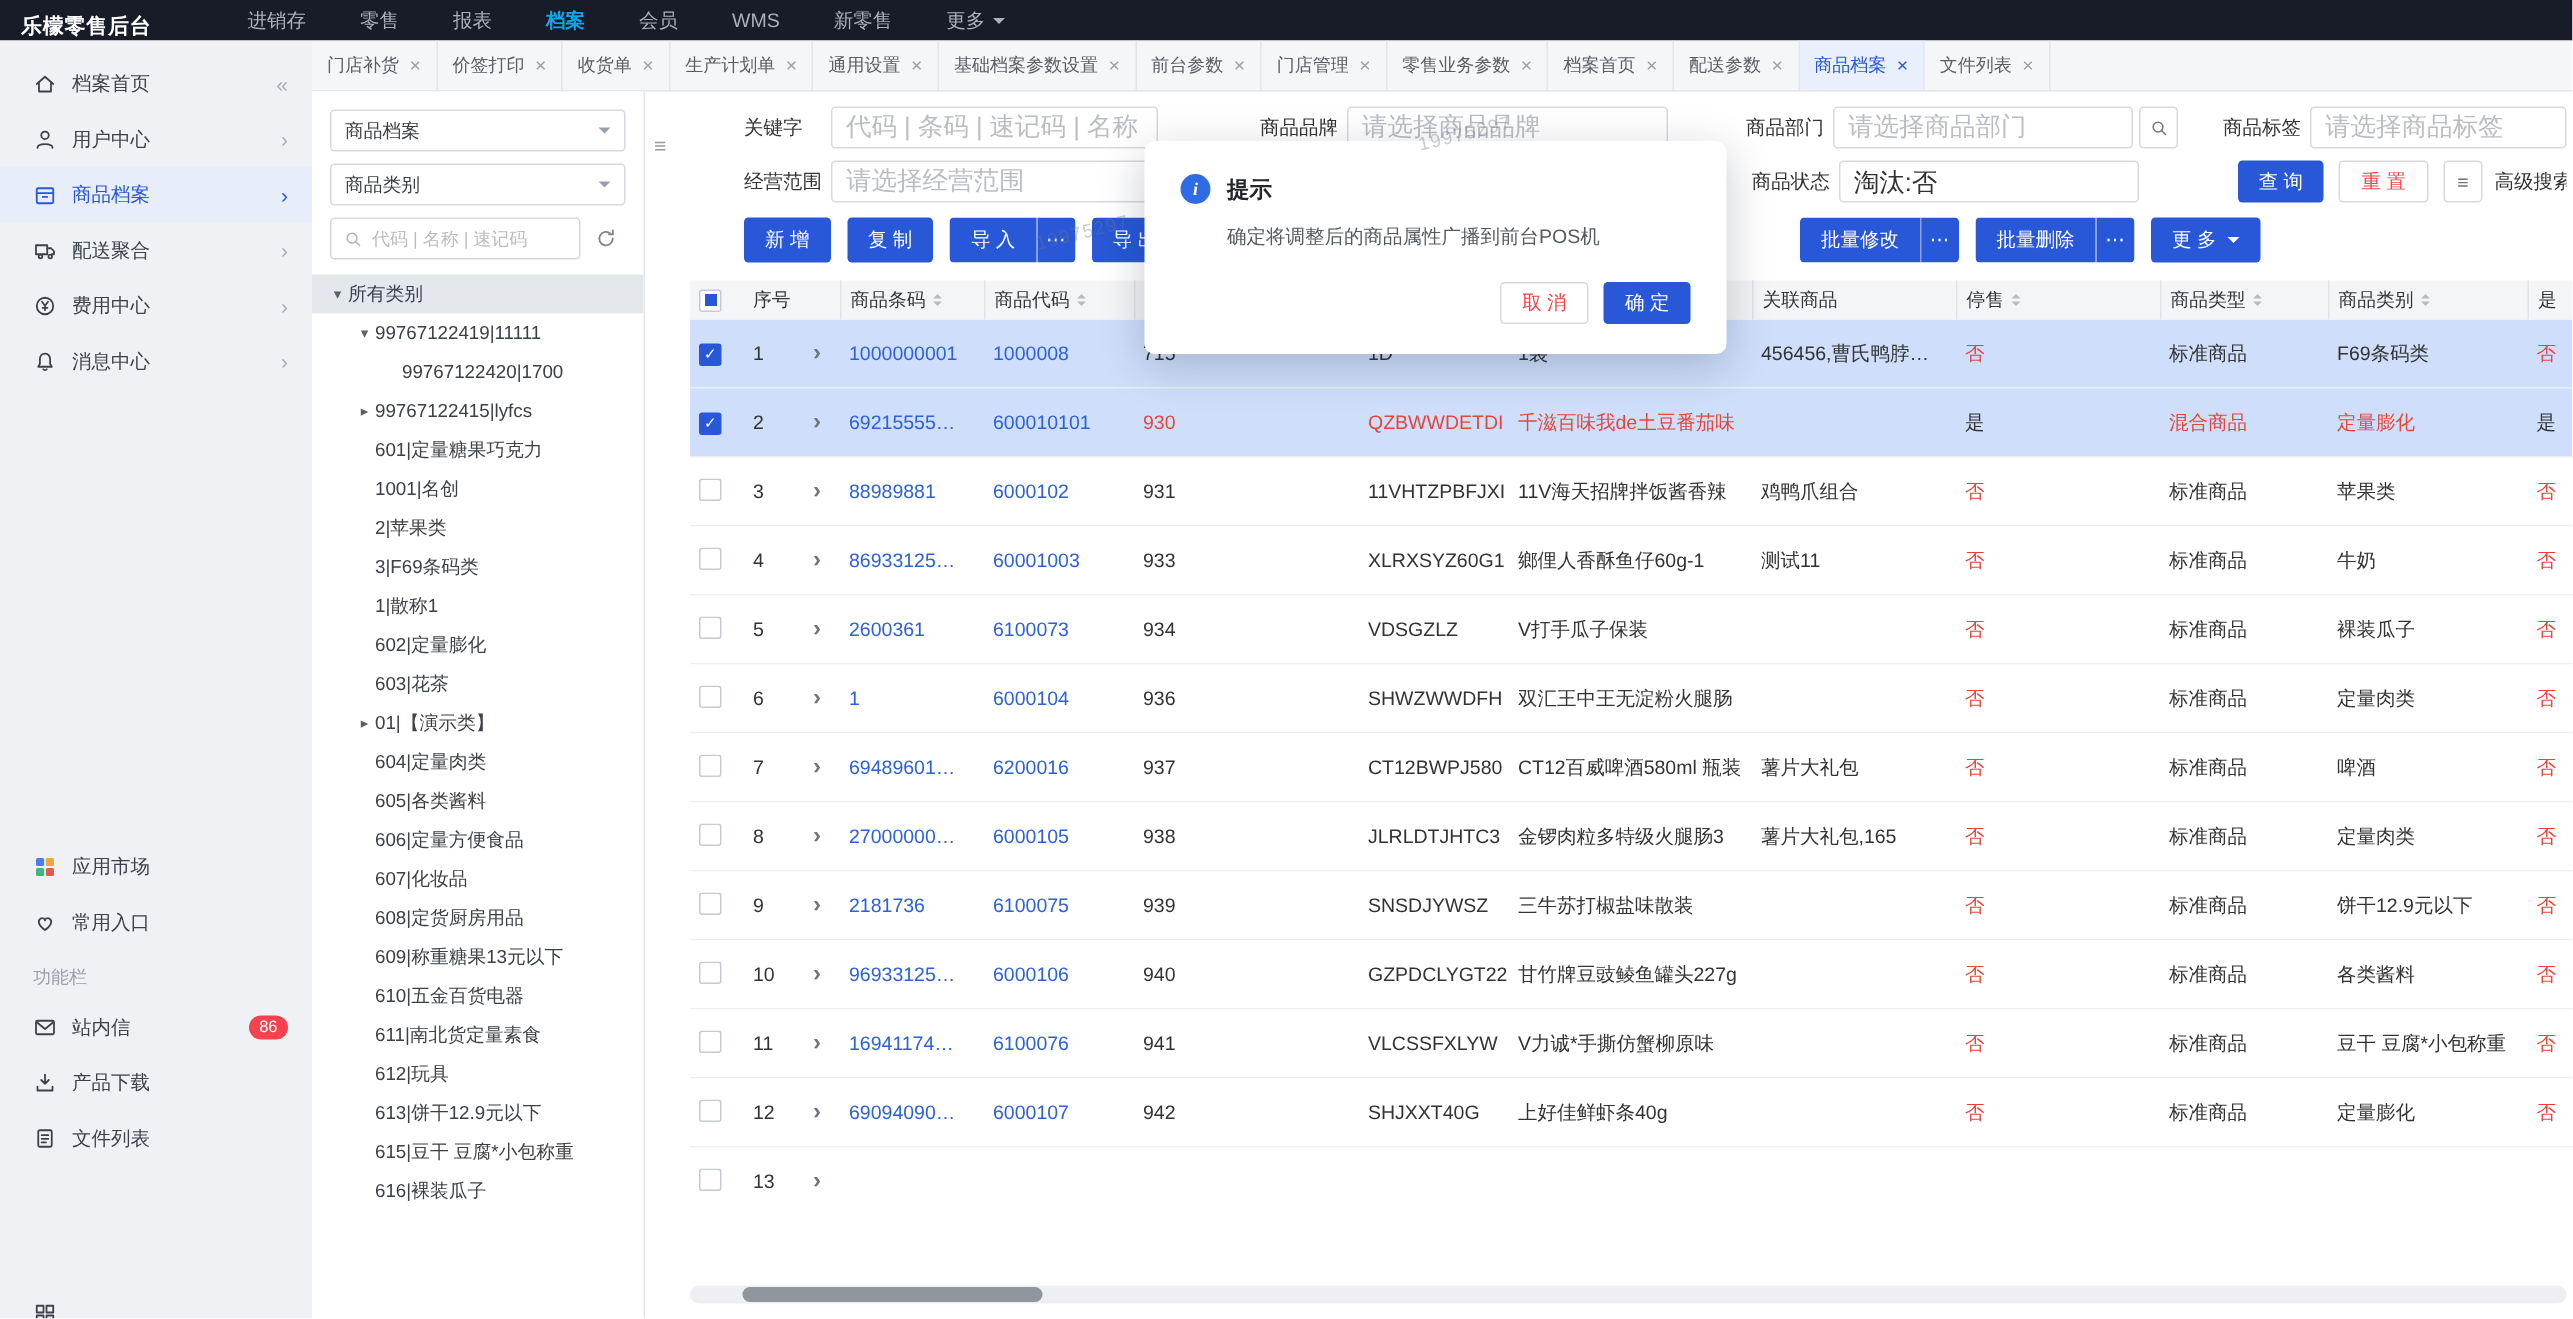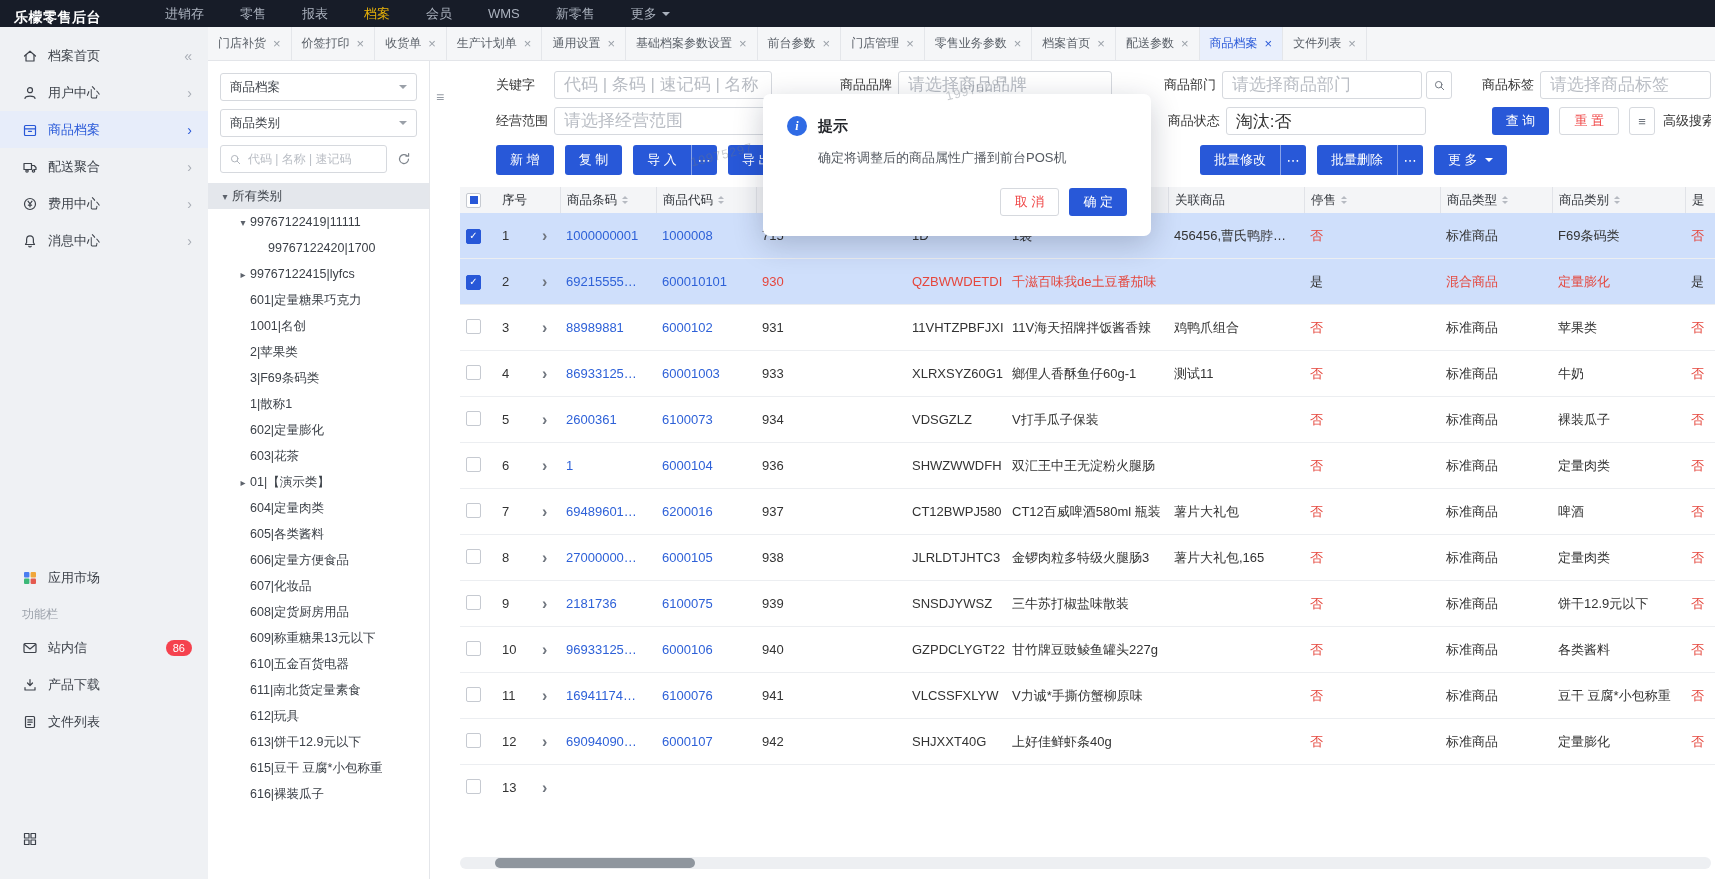--- a/index.html
+++ b/index.html
@@ -6,21 +6,21 @@
 html,body{width:1715px;height:879px;overflow:hidden}
 body{font-family:"Liberation Sans","DejaVu Sans",sans-serif;background:#fff;color:#333;font-size:13px}
 .page{position:relative;width:1715px;height:879px;overflow:hidden}
 
 
 .topnav{height:27px;background:#171c28;display:flex;align-items:flex-end;padding:0 14px;color:#c7ccd6}
 .logo{color:#fff;font-size:14px;font-weight:bold;letter-spacing:.5px;white-space:nowrap}
 .topmenu{display:flex;gap:36px;margin-left:64px;font-size:13px}
 .tm-item{display:flex;align-items:center;gap:5px;cursor:pointer;height:27px;white-space:nowrap}
 .tm-item .tm-label{color:#aab1bd}
-.tm-item.active .tm-label{color:#eab308;font-weight:normal}
+.tm-item.active .tm-label{color:#0ea5e9;font-weight:bold}
 .tm-caret{width:0;height:0;border:4px solid transparent;border-top-color:#aab1bd;margin-top:4px}
 .nav-right{margin-left:auto;display:flex;align-items:center;gap:14px}
 .nav-search{width:205px;height:21px;background:#0e131d;border-radius:3px;display:flex;align-items:center;gap:6px;padding:0 8px;color:#79808c;font-size:12px;cursor:text}
 .nav-search svg{width:12px;height:12px}
 .nav-icon{color:#c3c8d2;display:flex;cursor:pointer}
 .nav-app{width:18px;height:18px;background:#1ea75c;border-radius:4px;color:#fff;font-size:11px;display:flex;align-items:center;justify-content:center;flex-shrink:0}
 .nav-account{color:#e6e9ee;font-size:12.5px;white-space:nowrap}
 
 
 .shell{display:flex;height:852px}
@@ -246,20 +246,29 @@
           <div class="sb-item">
     <span class="sb-icon">
               <svg viewBox="0 0 16 16" width="16" height="16">
                 <rect x="2" y="2" width="5.4" height="5.4" rx="1" fill="#4a7df0"></rect>
                 <rect x="8.6" y="2" width="5.4" height="5.4" rx="1" fill="#f0a63a"></rect>
                 <rect x="2" y="8.6" width="5.4" height="5.4" rx="1" fill="#3cb878"></rect>
                 <rect x="8.6" y="8.6" width="5.4" height="5.4" rx="1" fill="#e45a4f"></rect>
               </svg>
             </span>
     <span class="sb-label">应用市场</span>
+
+  </div>
+          <div class="sb-item">
+    <span class="sb-icon">
+              <svg viewBox="0 0 16 16" width="16" height="16" fill="none" stroke="currentColor" stroke-width="1.2" stroke-linecap="round" stroke-linejoin="round">
+                <path d="M8 13C3.2 9.8 3 6.4 5.2 5.3 6.7 4.6 8 5.8 8 6.6c0-.8 1.3-2 2.8-1.3C13 6.4 12.8 9.8 8 13z"></path>
+              </svg>
+            </span>
+    <span class="sb-label">常用入口</span>
 
   </div>
         </div>
       <div class="sb-label-sec">功能栏</div>
       <div id="sb-tools">
           <div class="sb-item">
     <span class="sb-icon">
               <svg viewBox="0 0 16 16" width="16" height="16" fill="none" stroke="currentColor" stroke-width="1.2" stroke-linecap="round" stroke-linejoin="round">
                 <rect x="2" y="3.5" width="12" height="9" rx="1"></rect>
                 <path d="M2.5 4.5 8 9l5.5-4.5"></path>

